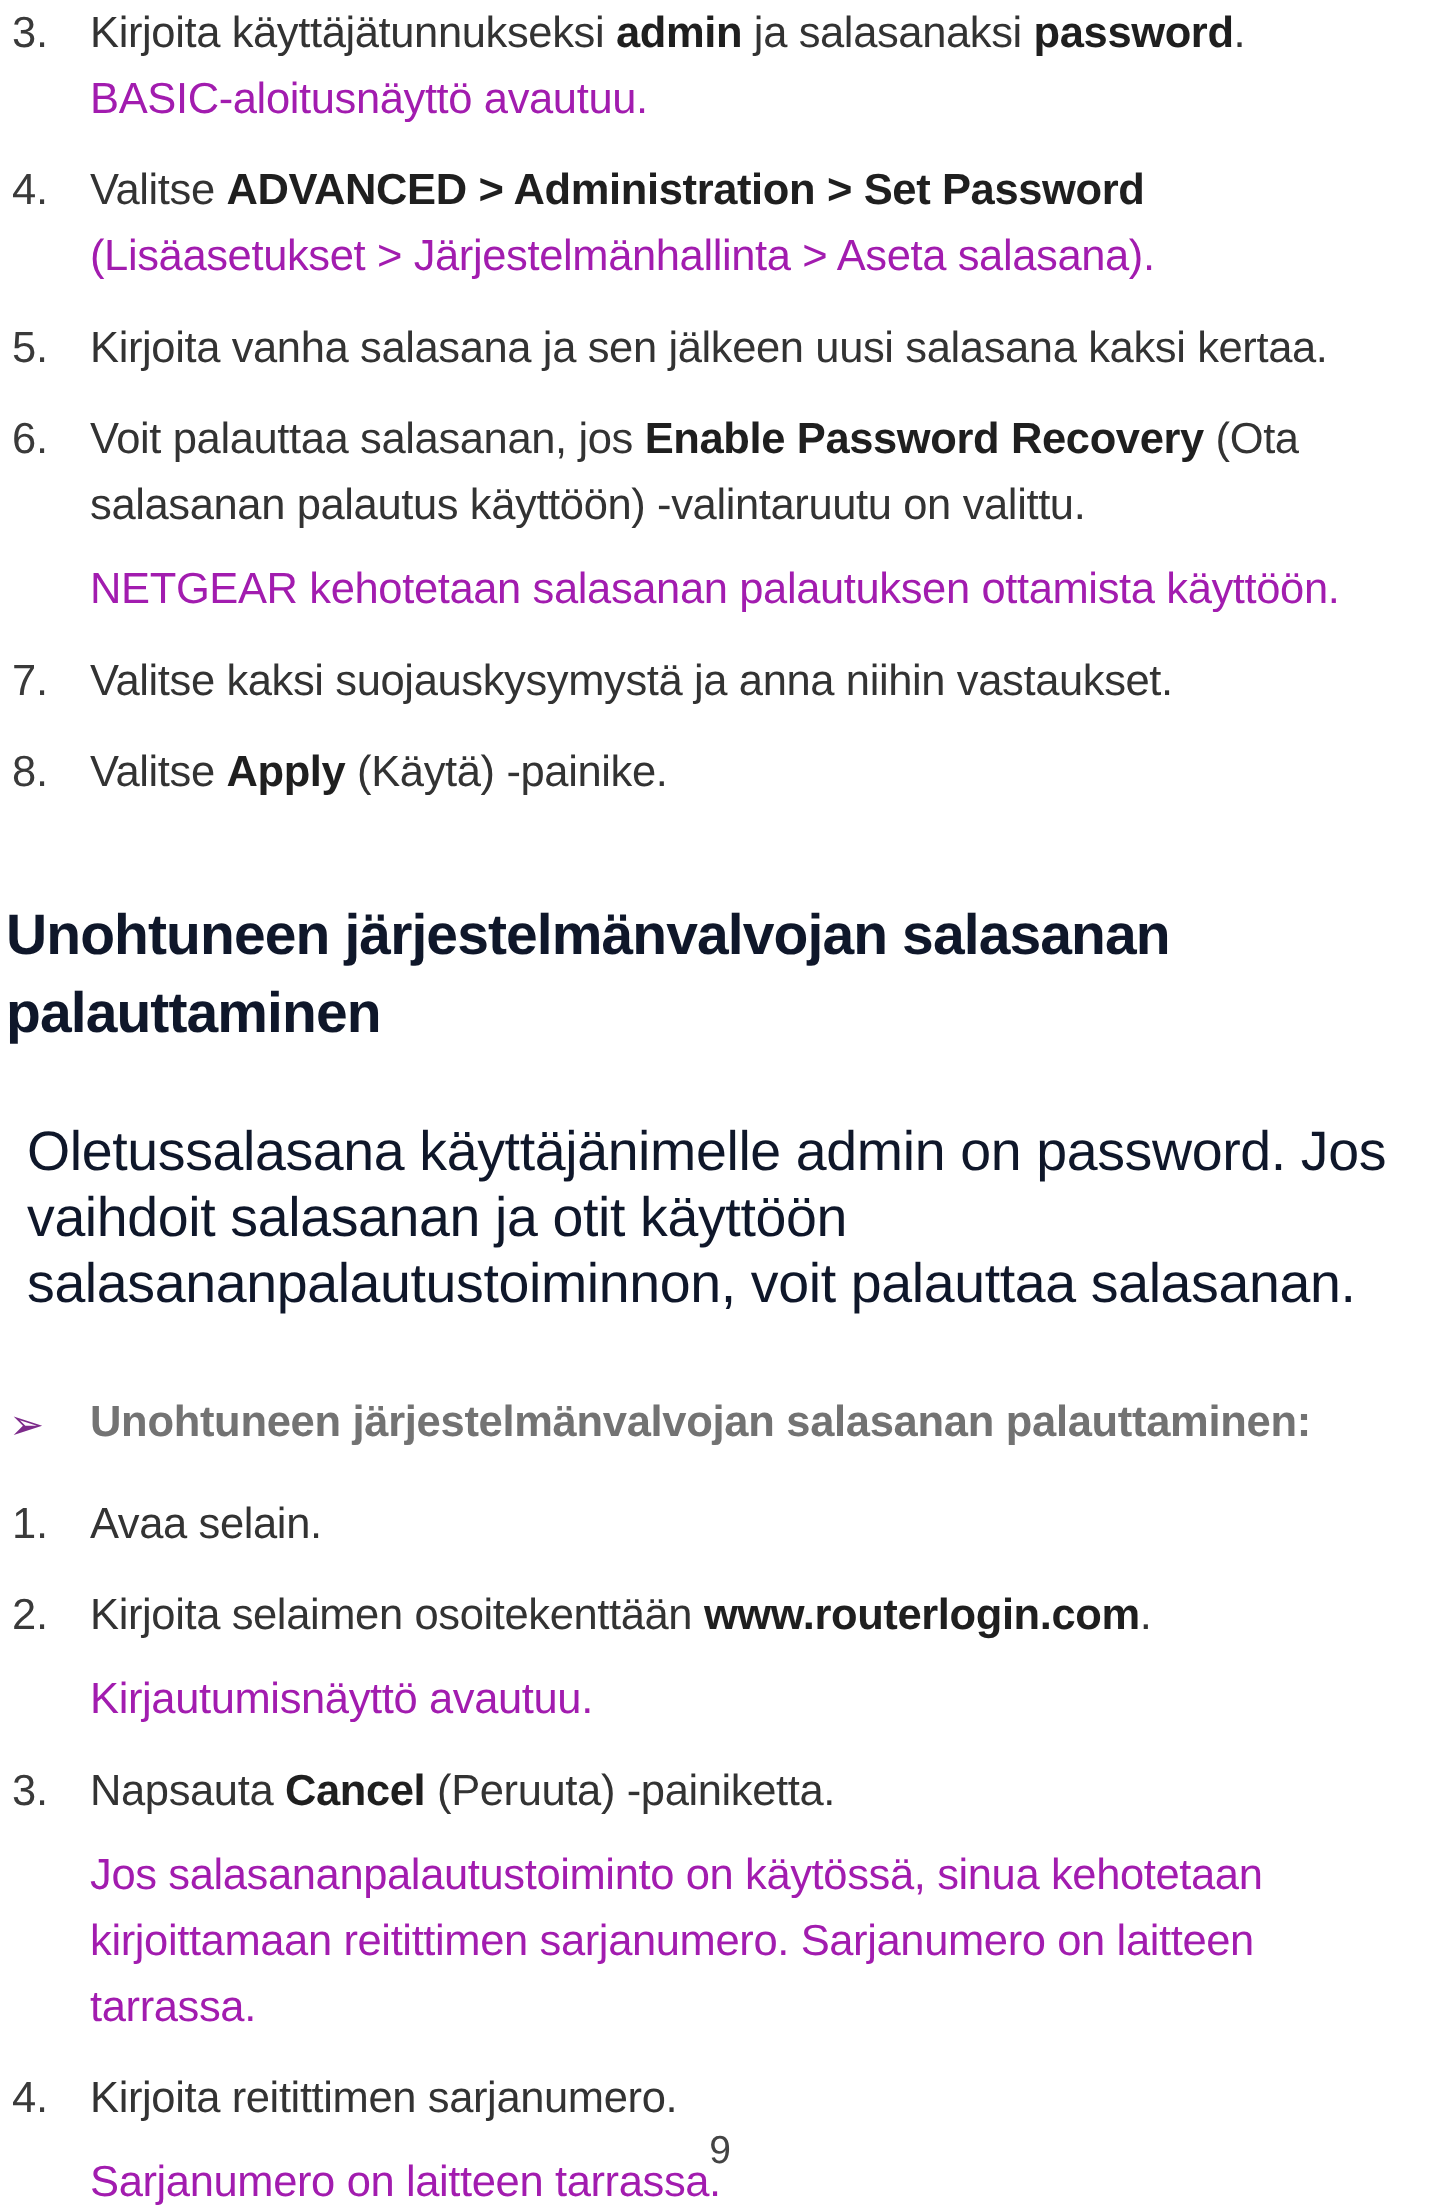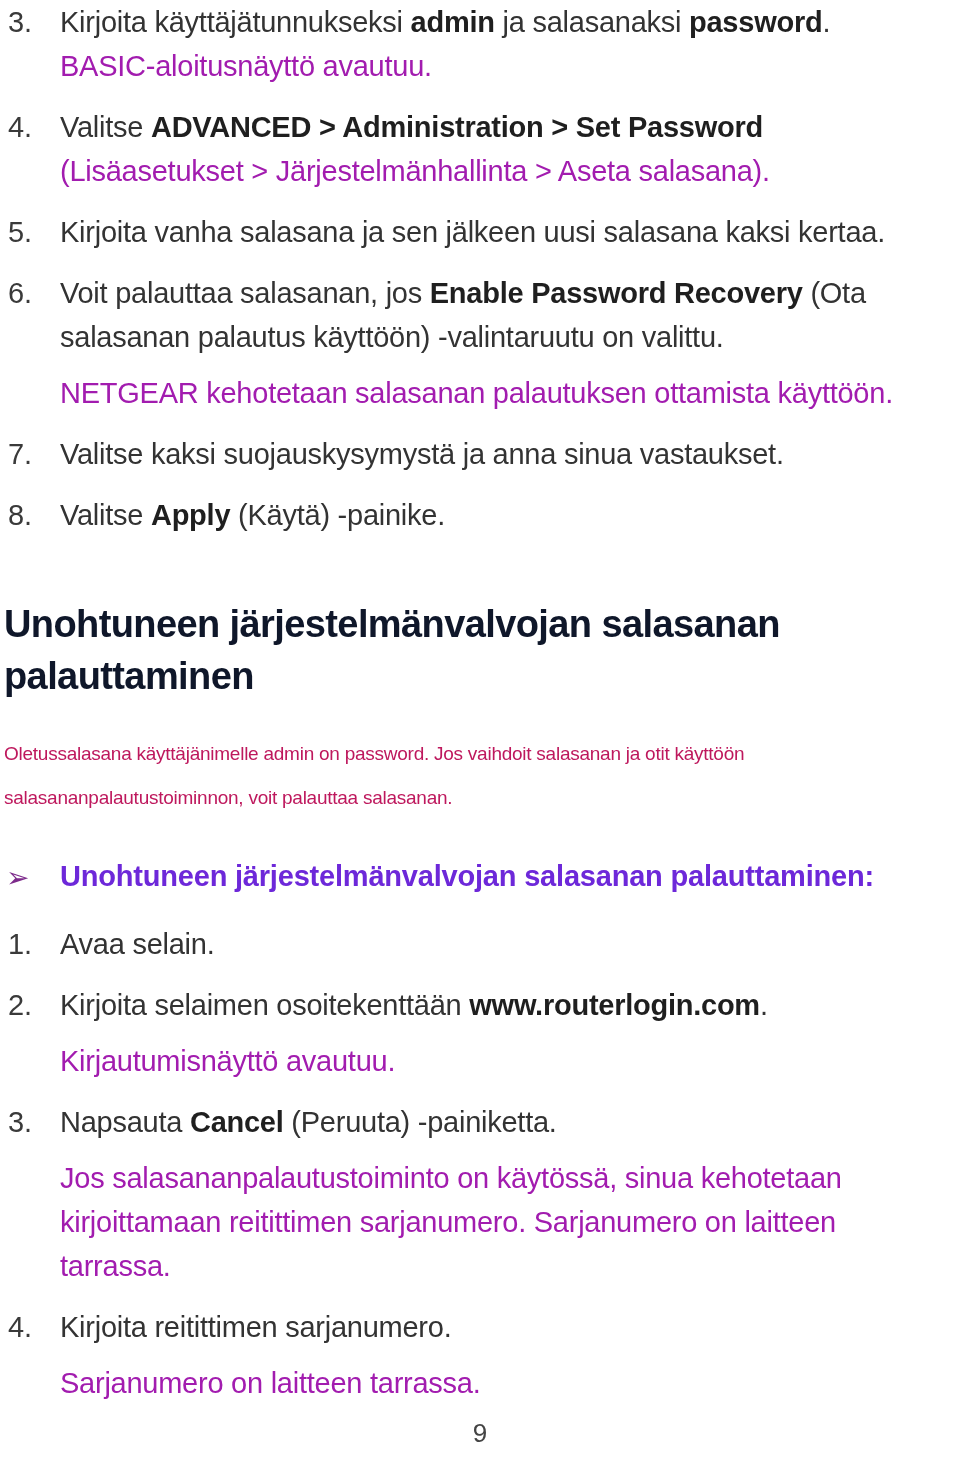--- a/index.html
+++ b/index.html
@@ -74,43 +74,43 @@
     font-size: 38px;
     line-height: 52px;
     letter-spacing: -0.6px;
     margin: 0;
     padding: 0;
     max-width: 900px;
   }
 
   
   .para {
-    font-size: 19px;
+    font-size: 37px;
     line-height: 44px;
     letter-spacing: -0.25px;
-    color: #be185d;
-    margin: 0;
+    color: #0f172a;
+    margin: 14px;
     max-width: 940px;
   }
 
   
   .subhead {
     position: relative;
     padding-left: 56px;
   }
   .subhead .arrow {
     position: absolute;
     left: 2px;
     top: 2px;
     font-size: 28px;
     line-height: 40px;
     color: #7d2b8b;
   }
   .sub {
-    color: #6d28d9;
+    color: #737373;
     font-weight: 700;
     font-size: 29px;
     line-height: 40px;
     letter-spacing: -0.2px;
   }
 
   
   .folio {
     position: absolute;
     left: 0;
@@ -147,21 +147,21 @@
       </li>
       <li class="li">
         <span class="num">6.</span>
         <div class="body"><span>Voit palauttaa salasanan, jos </span><b>Enable Password Recovery</b><span> (Ota salasanan palautus käyttöön) -valintaruutu on valittu.</span></div>
         <div style="height: 12px;"></div>
         <div class="cont"><span>NETGEAR kehotetaan salasanan palautuksen ottamista käyttöön.</span></div>
         <div style="height: 14px;"></div>
       </li>
       <li class="li">
         <span class="num">7.</span>
-        <div class="body"><span>Valitse kaksi suojauskysymystä ja anna sinua vastaukset.</span></div>
+        <div class="body"><span>Valitse kaksi suojauskysymystä ja anna niihin vastaukset.</span></div>
         <div style="height: 14px;"></div>
       </li>
       <li class="li">
         <span class="num">8.</span>
         <div class="body"><span>Valitse </span><b>Apply</b><span> (Käytä) -painike.</span></div>
         <div style="height: 12px;"></div>
         <div style="height: 14px;"></div>
       </li>
     </ol>
 

